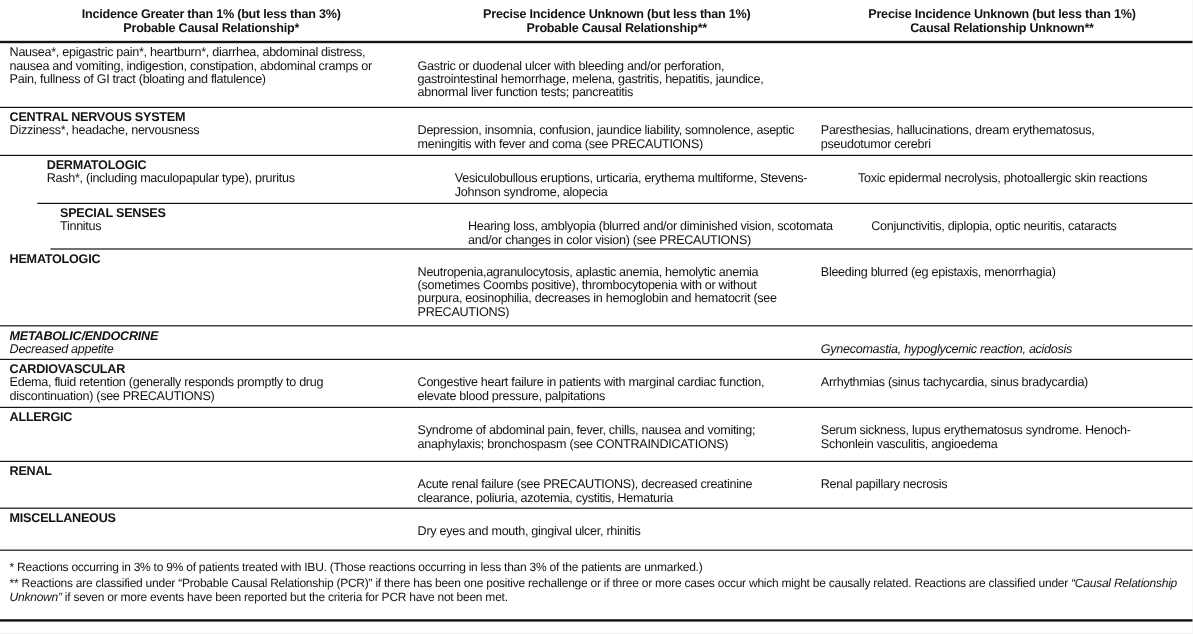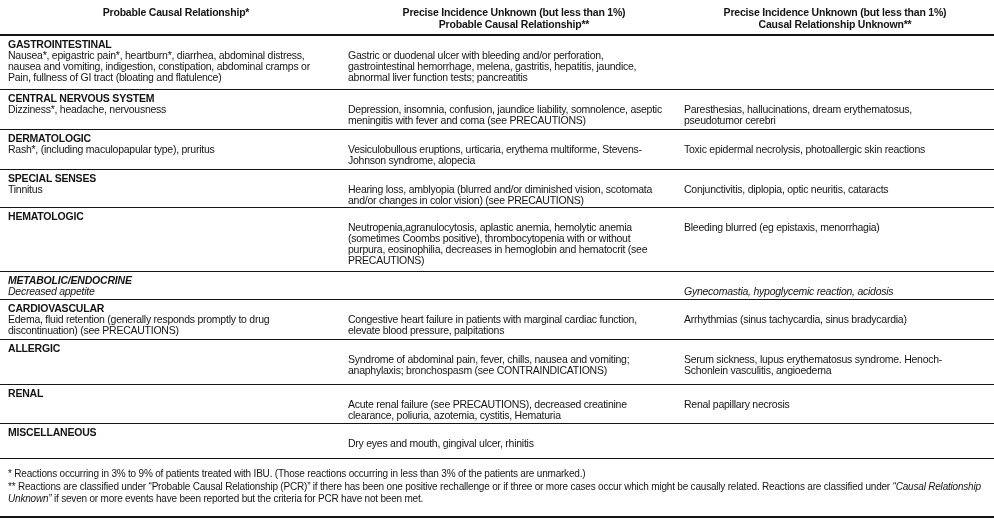--- a/index.html
+++ b/index.html
@@ -20,22 +20,22 @@
   .thead .hcell{padding:0 10px;}
   
   .trow{
     display:grid;grid-template-columns:340px 336px 1fr;
     box-sizing:border-box;
     border-bottom:1.5px solid #141414;
     padding:3px 6px 0 8px;
   }
   .rows .trow:nth-child(1){min-height:54px;}
   .rows .trow:nth-child(2){min-height:40px;}
-  .rows .trow:nth-child(3){min-height:40px;}
-  .rows .trow:nth-child(4){min-height:38px;}
+  .rows .trow:nth-child(3){min-height:40px;margin-left:31px;}
+  .rows .trow:nth-child(4){min-height:38px;margin-left:42px;}
   .rows .trow:nth-child(5){min-height:64px;}
   .rows .trow:nth-child(6){min-height:28px;font-style:italic;}
   .rows .trow:nth-child(7){min-height:40px;}
   .rows .trow:nth-child(8){min-height:45px;}
   .rows .trow:nth-child(9){min-height:39px;}
   .rows .trow:nth-child(10){min-height:35px;}
   .cell{padding-right:16px;box-sizing:border-box;}
   .system{
     font-weight:bold;font-size:10.5px;line-height:11px;
     letter-spacing:-0.2px;text-transform:uppercase;
@@ -53,37 +53,37 @@
   }
   .fn-italic{font-style:italic;}
 </style>
 </head>
 <body>
 
 <div class="sheet">
 
   <div class="thead">
     <div class="hcell">
+      <div>Incidence Greater than 1%  (but less than 3%)</div>
       <div>Probable Causal Relationship*</div>
     </div>
     <div class="hcell">
       <div>Precise Incidence Unknown (but less than 1%)</div>
       <div>Probable Causal Relationship**</div>
     </div>
     <div class="hcell">
       <div>Precise Incidence Unknown (but less than 1%)</div>
       <div>Causal Relationship Unknown**</div>
     </div>
   </div>
 
   <div class="rows">
 
     <div class="trow">
       <div class="cell c1">
-        <div class="system">GASTROINTESTINAL</div>
         <div class="txt">Nausea*, epigastric pain*, heartburn*, diarrhea, abdominal distress, nausea and vomiting, indigestion, constipation, abdominal cramps or Pain, fullness of GI tract (bloating and flatulence)</div>
       </div>
       <div class="cell c2">
         <div class="txt">Gastric or duodenal ulcer with bleeding and/or perforation, gastrointestinal hemorrhage, melena, gastritis, hepatitis, jaundice, abnormal liver function tests; pancreatitis</div>
       </div>
       <div class="cell c3">
         <div class="txt"></div>
       </div>
     </div>
 

